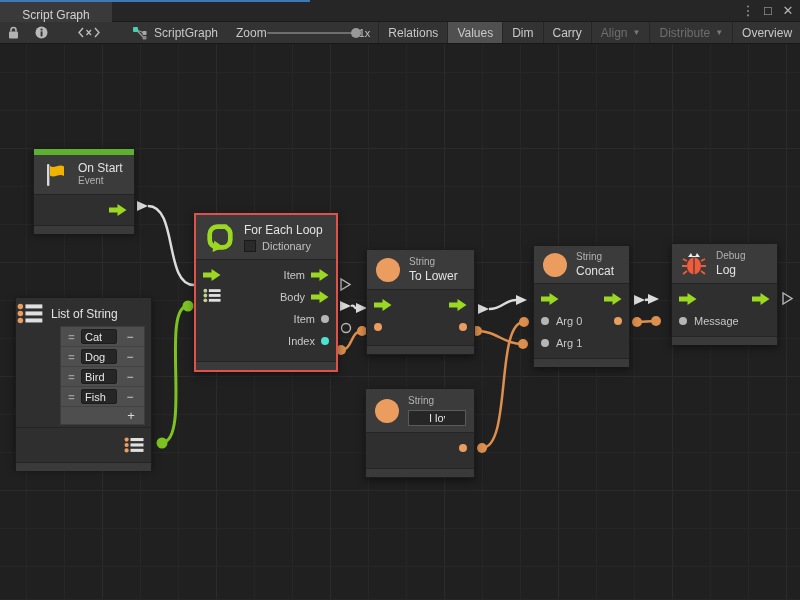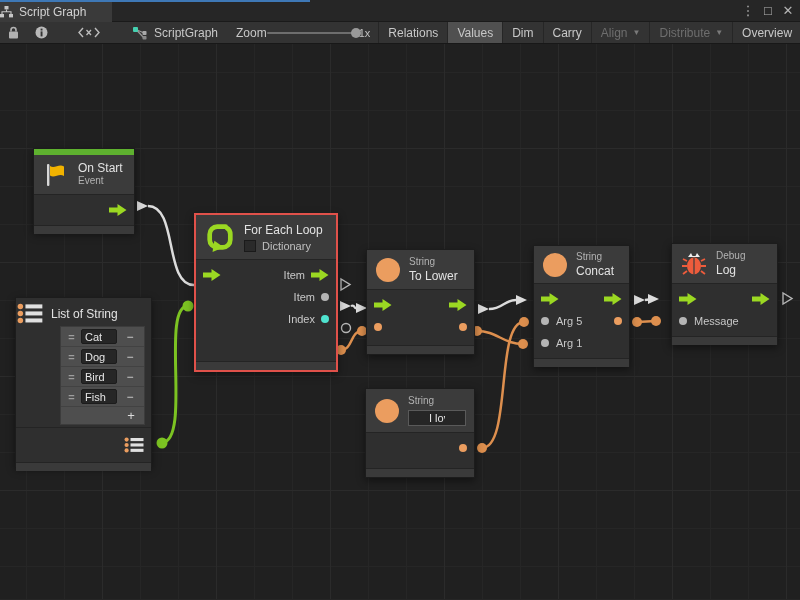--- a/index.html
+++ b/index.html
@@ -3,21 +3,21 @@
 <meta charset="utf-8">
 <style>
   * { box-sizing: border-box; margin: 0; padding: 0; }
   html,body { width:800px; height:600px; background:#191919; font-family:"Liberation Sans", sans-serif; overflow:hidden; }
   .window { position:relative; width:800px; height:600px; background:#262626; }
 
   
   .tabbar { position:relative; height:22px; background:#262626; border-bottom:1px solid #1a1a1a; }
   .accent-line { position:absolute; top:0; left:0; width:310px; height:2px; background:#3e78b6; }
   .tab { position:absolute; top:2px; left:0; width:112px; height:20px; background:#3a3a3a;
-         display:flex; align-items:center; gap:6px; padding:0 0; }
+         display:flex; align-items:center; gap:6px; padding:0 8px;flex-direction:column; }
   .tab-title { color:#d2d2d2; font-size:12px; white-space:nowrap; }
   .win-controls { position:absolute; right:4px; top:3px; display:flex; gap:4px; }
   .win-controls span { color:#b4b4b4; font-size:13px; line-height:16px; width:16px; text-align:center; cursor:default; }
 
   
   .toolbar { position:relative; height:22px; background:#333333; border-bottom:1px solid #181818;
              display:flex; align-items:stretch; color:#c8c8c8; font-size:12px; }
   .tool-sep { width:1px; background:#262626; }
   .tbtn { display:flex; align-items:center; justify-content:center; padding:0 9px; white-space:nowrap; cursor:default; }
   .tbtn.icon-btn { padding:0 8px; }
@@ -339,20 +339,38 @@
               </svg>
             </span>
           <span class="pr">
             <span class="plabel">Item</span>
             <svg class="fa" viewBox="0 0 18 12">
                 <use href="#ga"></use>
               </svg>
           </span>
         </div>
         <div class="prow">
+          <span>
+            <svg width="18" height="15" viewBox="0 0 20 16">
+              <circle cx="2.6" cy="2.6" r="2.1" fill="#c3d493"></circle>
+                <circle cx="2.6" cy="8" r="2.1" fill="#c3d493"></circle>
+                <circle cx="2.6" cy="13.4" r="2.1" fill="#c3d493"></circle>
+              <rect x="6.5" y="1" width="13" height="3.1" fill="#e0e0e0"></rect>
+                <rect x="6.5" y="6.4" width="13" height="3.1" fill="#e0e0e0"></rect>
+                <rect x="6.5" y="11.8" width="13" height="3.1" fill="#e0e0e0"></rect>
+            </svg>
+          </span>
+          <span class="pr">
+            <span class="plabel">Body</span>
+            <svg class="fa" viewBox="0 0 18 12">
+                <use href="#ga"></use>
+              </svg>
+          </span>
+        </div>
+        <div class="prow">
           <span class="pr">
             <span class="plabel">Item</span>
             <span class="dot gray small"></span>
           </span>
         </div>
         <div class="prow">
           <span class="pr">
             <span class="plabel">Index</span>
             <span class="dot cyan small"></span>
           </span>
@@ -427,21 +445,21 @@
             </span>
           <span class="pr">
               <svg class="fa" viewBox="0 0 18 12">
                 <use href="#ga"></use>
               </svg>
             </span>
         </div>
         <div class="prow">
           <span style="display:flex;align-items:center;gap:7px">
             <span class="dot gray small"></span>
-            <span class="plabel">Arg 5</span>
+            <span class="plabel">Arg 0</span>
           </span>
           <span class="pr">
               <span class="dot orange small"></span>
             </span>
         </div>
         <div class="prow">
           <span style="display:flex;align-items:center;gap:7px">
             <span class="dot gray small"></span>
             <span class="plabel">Arg 1</span>
           </span>

